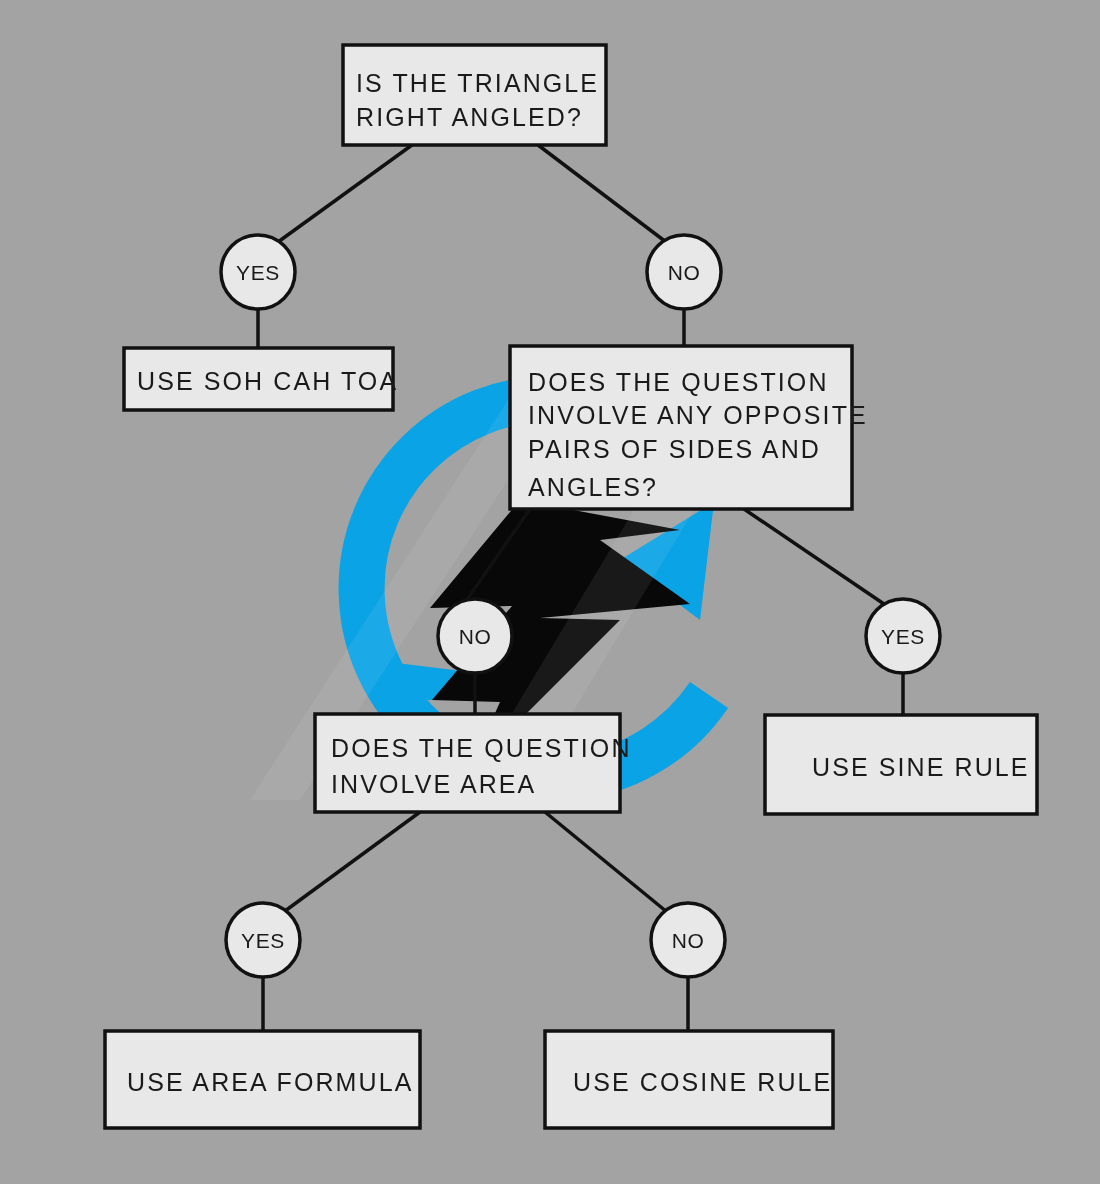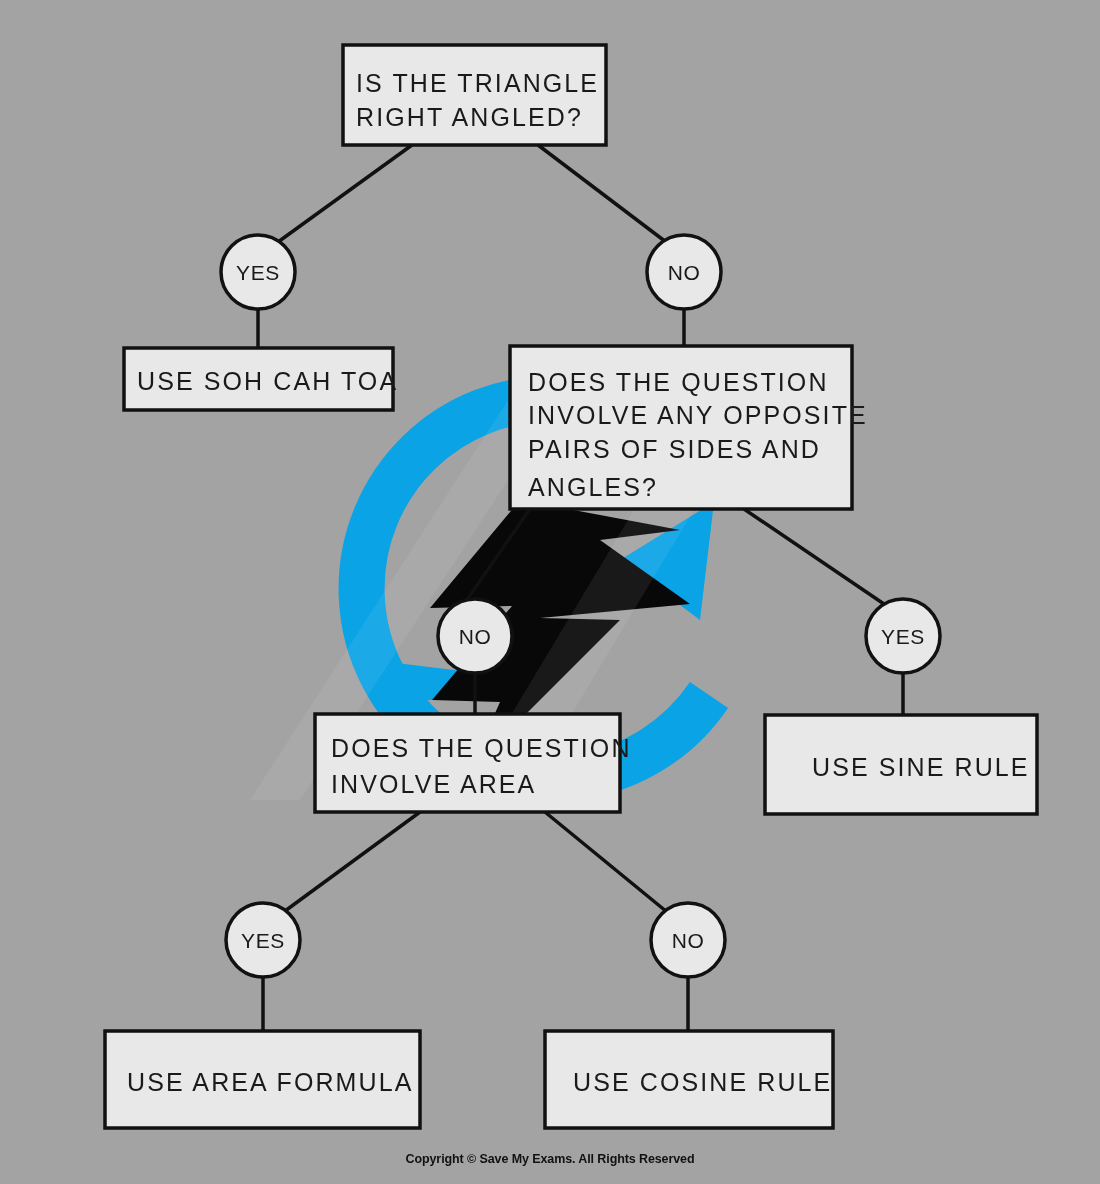--- a/index.html
+++ b/index.html
@@ -187,15 +187,14 @@
       <text class="box-text" x="127" y="1091">USE  AREA  FORMULA</text>
     </g>
 
     <g>
       <rect class="node-box" x="545" y="1031" width="288" height="97"></rect>
       <text class="box-text" x="573" y="1091">USE  COSINE  RULE</text>
     </g>
 
   </svg>
 
-  <div class="copyright">Copyright © Save My Exams. All Rights Reserved</div>
 
 </div>
 
 </body></html>

